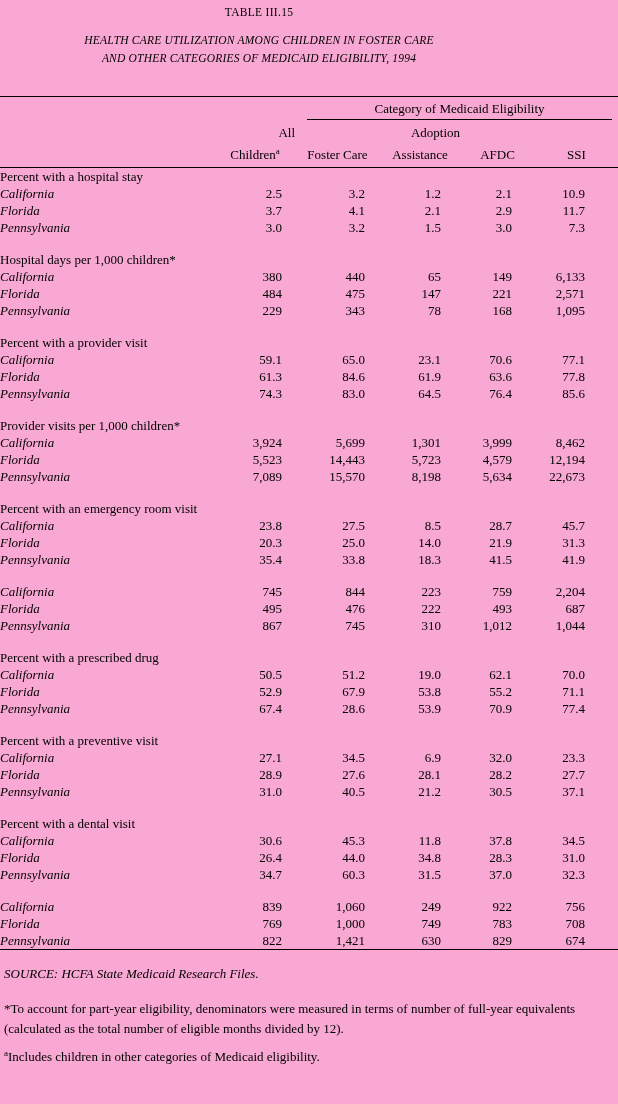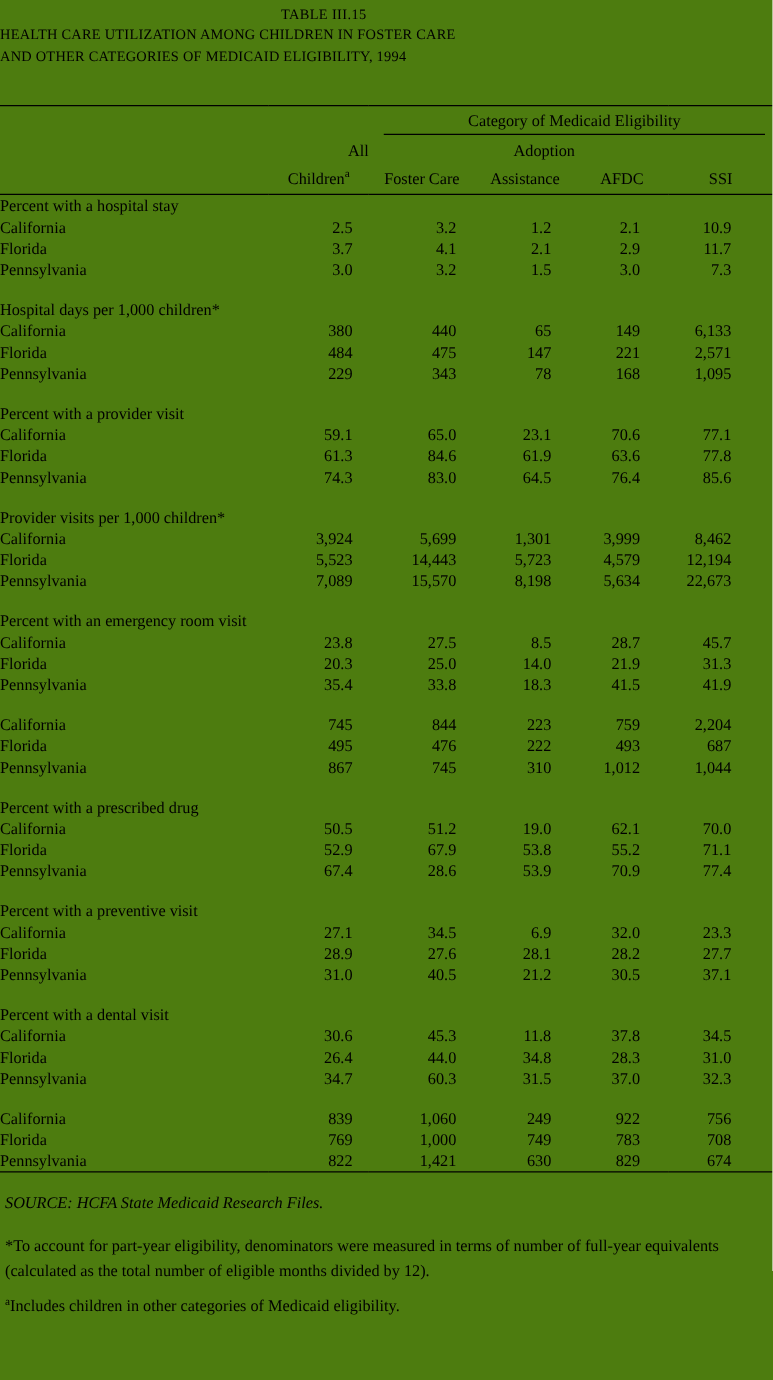--- a/index.html
+++ b/index.html
@@ -1,28 +1,28 @@
 <!DOCTYPE html>
 <html><head>
 <meta charset="utf-8">
 <style>
   * { margin:0; padding:0; box-sizing:border-box; }
   html,body { background:#ffffff; }
   .page {
     width:618px; height:1104px; position:relative; overflow:hidden;
-    background:#4d7c0f; color:#000000;
+    background:#f9a8d4; color:#000000;
     font-family:"Liberation Serif", serif; font-size:13px;
   }
   .doc-title {
     width:518px; margin-top:6px; text-align:center;
     font-size:11.5px; letter-spacing:0.3px;
   }
   .doc-subtitle {
-    width:518px; margin-top:1px; 
-    font-size:11.5px; line-height:18px; letter-spacing:0.2px;
+    width:518px; margin-top:13px; text-align:center;
+    font-size:11.5px; line-height:18px; letter-spacing:0.2px;font-style:italic;
   }
   table.data-table {
     width:618px; margin-top:29px;
     border-collapse:collapse; table-layout:fixed;
     border-top:1.5px solid #000; border-bottom:1.5px solid #000;
     font-size:13px;
   }
   table.data-table th, table.data-table td {
     padding:0; font-weight:normal; line-height:17px; vertical-align:middle;
     overflow:hidden; white-space:nowrap;
@@ -37,21 +37,21 @@
     margin-left:12px; margin-right:6px;
   }
   th.center { text-align:center; }
   th.hc1 { padding-left:25px; }
   th.hc2 { padding-left:14px; }
   th.hc3 { padding-left:6px; }
   th.hc4 { padding-left:4px; }
   th.hc5 { padding-right:12px;font-family:Liberation Serif, serif; }
   sup { font-size:9px; vertical-align:super; line-height:0; }
   td.section-header { font-weight:bold; padding-left:4px; height:17px; }
-  td.state-label { padding-left:23px; height:17px; }
+  td.state-label { padding-left:23px; height:17px;font-style:italic; }
   td.num { text-align:right; height:17px; }
   td.num.c1 { padding-right:13px; }
   td.num.c2 { padding-right:15px; }
   td.num.c3 { padding-right:19px; }
   td.num.c4 { padding-right:23px; }
   td.num.c5 { padding-right:33px; }
   tr.spacer td { height:15px; }
   .footnotes { padding-left:4px; padding-right:4px; }
   .fn-source { margin-top:15px; line-height:17px;font-style:italic; }
   .fn-star { margin-top:17px; line-height:20px; white-space:pre-line; }

